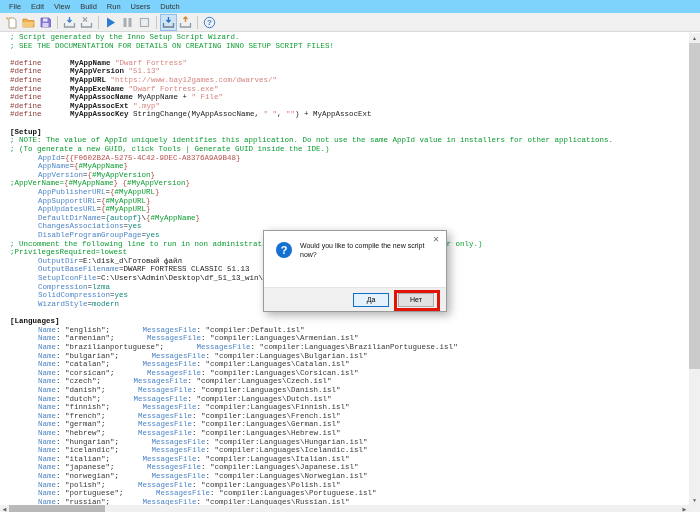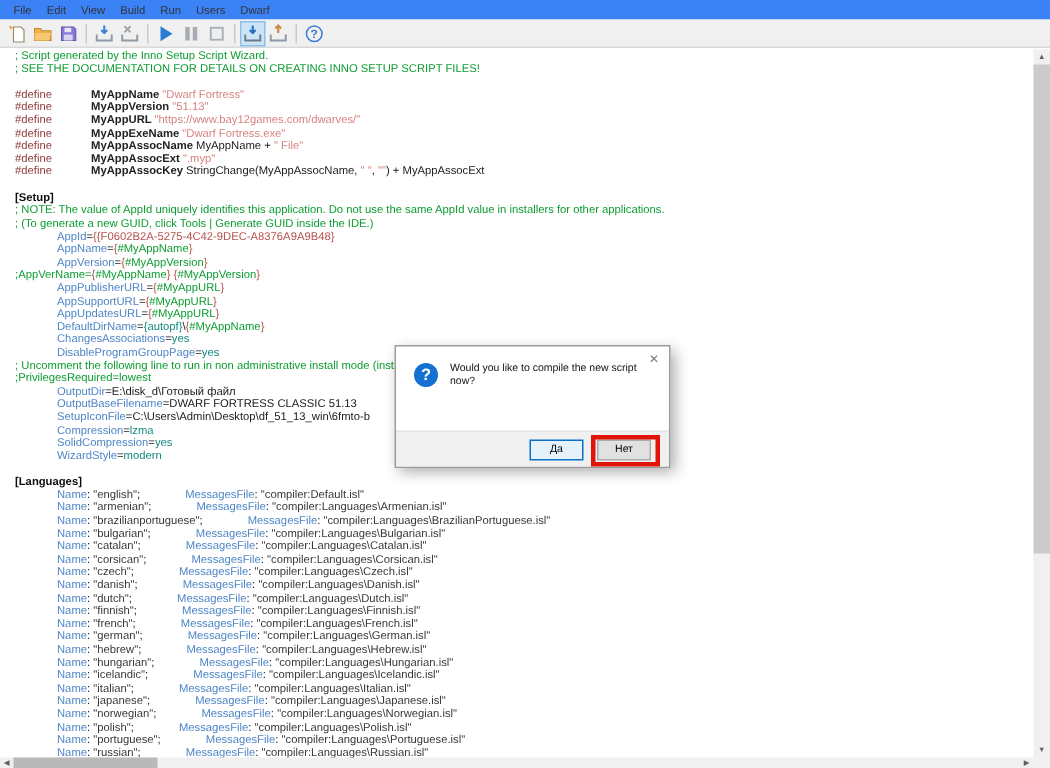--- a/index.html
+++ b/index.html
@@ -1,32 +1,32 @@
 <!DOCTYPE html>
 <html><head>
 <meta charset="utf-8">
 <style>
   html,body{margin:0;padding:0;width:700px;height:512px;overflow:hidden;background:#fff;
     font-family:"Liberation Sans",sans-serif;}
   #app{position:relative;width:700px;height:512px;background:#fff;}
 
   
-  .menubar{height:13px;background:#3b82f6;display:flex;align-items:center;padding-left:4px;}
+  .menubar{height:13px;background:#7dd3fc;display:flex;align-items:center;padding-left:4px;}
   .menu-item{font-size:7.5px;color:#333;padding:0 5px;line-height:13px;}
 
   
   .toolbar{height:19px;background:#f0f0f0;display:flex;align-items:center;padding-left:3px;
     border-bottom:1px solid #d9d9d9;box-sizing:border-box;}
   .tb-btn{width:17px;height:17px;display:flex;align-items:center;justify-content:center;box-sizing:border-box;}
   .tb-btn.active{background:#cde4f7;border:1px solid #8fbfe8;}
   .tb-sep{width:1px;height:13px;background:#c9c9c9;margin:0 3px;}
 
   
   .editor{position:absolute;top:33px;left:0;right:0;bottom:0;background:#fff;overflow:hidden;}
-  .code{margin:0;padding:0 0 0 10px;font-family:Liberation Sans, sans-serif;font-size:7.5px;
+  .code{margin:0;padding:0 0 0 10px;font-family:Liberation Mono, monospace;font-size:7.5px;
     line-height:8.62px;}
   .line{height:8.62px;white-space:pre;}
   .tok-cm{color:#0c9c31;}
   .tok-di{color:#8f3b3b;}
   .tok-bd{color:#222;font-weight:bold;padding-left:24px;}
   .tok-st{color:#d5837e;}
   .tok-ky{color:#4e86c6;margin-left:28px;}
   .tok-pl{color:#202020;}
   .tok-tl{color:#128a7e;}
   .tok-rd{color:#b5524e;}
@@ -72,21 +72,21 @@
 
 <div id="app">
 
   <div class="menubar">
     <span class="menu-item">File</span>
     <span class="menu-item">Edit</span>
     <span class="menu-item">View</span>
     <span class="menu-item">Build</span>
     <span class="menu-item">Run</span>
     <span class="menu-item">Users</span>
-    <span class="menu-item">Dwarf</span>
+    <span class="menu-item">Dutch</span>
   </div>
 
   <div class="toolbar">
     <div class="tb-btn">
       <svg width="13" height="13" viewBox="0 0 13 13">
         <path d="M4 2h5l2 2v8H4z" fill="#fff" stroke="#9a8a6a" stroke-width="0.8"></path>
         <path d="M1 1l2.6 1-1.6 2z" fill="#f2a33c"></path>
       </svg>
     </div>
     <div class="tb-btn">

